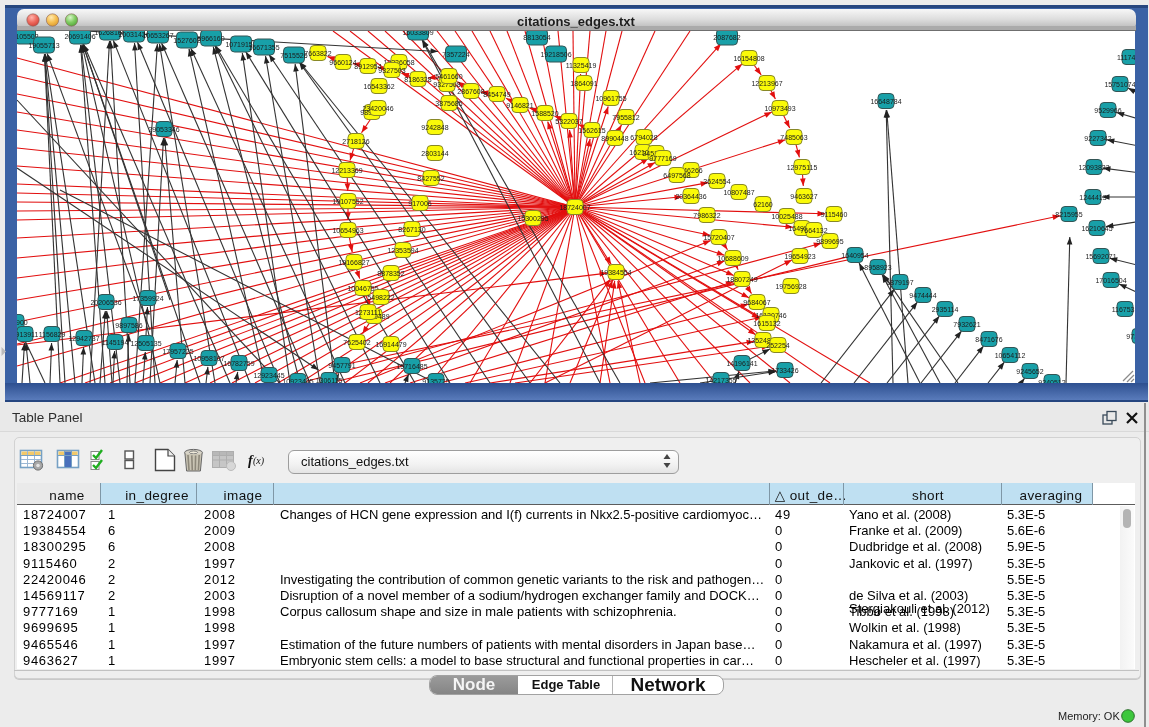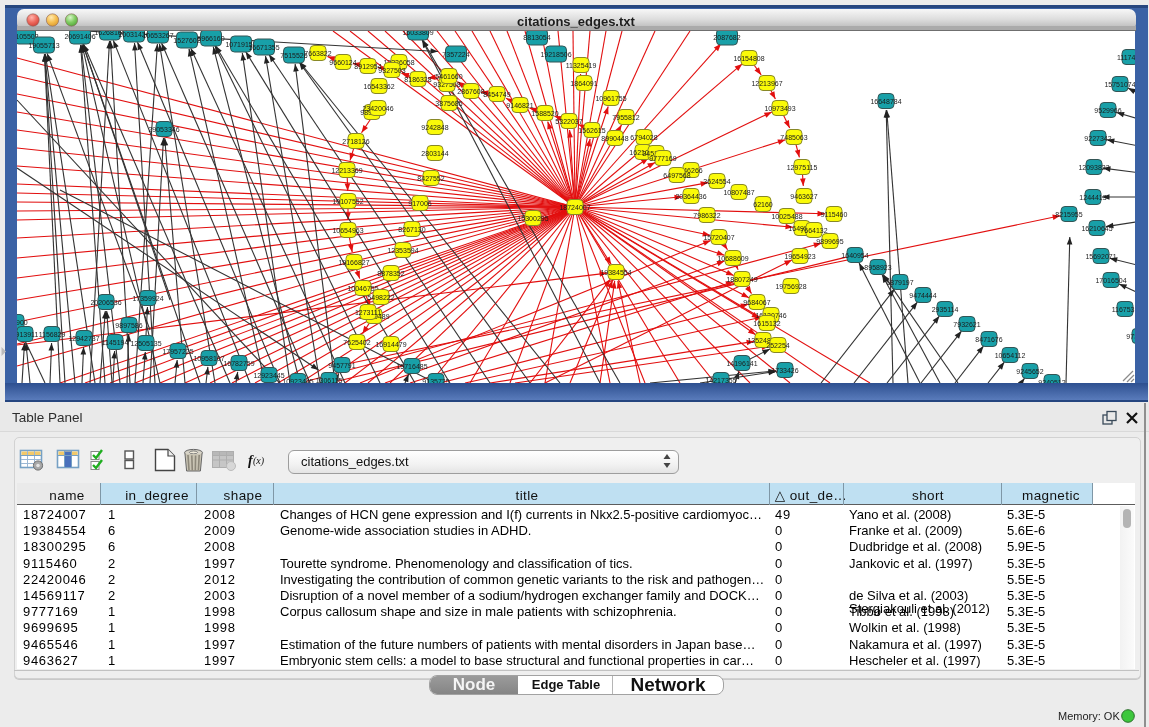--- a/index.html
+++ b/index.html
@@ -780,56 +780,53 @@
  <path d="M7 2 L10.5 7 H3.5 Z" fill="#444"></path>
       <path d="M7 16 L3.5 11 H10.5 Z" fill="#444"></path>
 </svg>
 
 <div class="abs" style="left:17px;top:483px;width:1118px;height:186px;background:#fff"></div>
 <div class="abs" style="left:17px;top:483px;width:83px;height:22px;background:#eaeaea"></div>
 <div class="abs" style="left:100px;top:483px;width:992px;height:22px;background:#bfe0f2"></div>
 <div class="abs" style="left:17px;top:504px;width:1118px;height:1px;background:#5c5c5c"></div>
 <div class="hdrtxt" style="left:17px;width:100px">name</div>
 <div class="hdrtxt" style="left:107px;width:100px">in_degree</div>
-<div class="hdrtxt" style="left:196px;width:94px">shape</div>
-<div class="hdrtxt" style="left:280px;width:494px">title</div>
+<div class="hdrtxt" style="left:196px;width:94px">image</div>
 <div class="hdrtxt" style="left:772px;width:78px">△ out_de…</div>
 <div class="hdrtxt" style="left:848px;width:160px">short</div>
-<div class="hdrtxt" style="left:1005px;width:92px">magnetic</div>
+<div class="hdrtxt" style="left:1005px;width:92px">averaging</div>
 <div class="abs" style="left:100px;top:483px;width:1px;height:22px;background:#7f97a6"></div>
 <div class="abs" style="left:196px;top:483px;width:1px;height:22px;background:#7f97a6"></div>
 <div class="abs" style="left:273px;top:483px;width:1px;height:22px;background:#7f97a6"></div>
 <div class="abs" style="left:769px;top:483px;width:1px;height:22px;background:#7f97a6"></div>
 <div class="abs" style="left:843px;top:483px;width:1px;height:22px;background:#7f97a6"></div>
 <div class="abs" style="left:1001px;top:483px;width:1px;height:22px;background:#7f97a6"></div>
 <div class="abs" style="left:1092px;top:483px;width:1px;height:22px;background:#7f97a6"></div>
 <div class="cell num" style="left:23px;top:507px">18724007</div>
 <div class="cell num" style="left:108px;top:507px">1</div>
 <div class="cell num" style="left:204px;top:507px">2008</div>
 <div class="cell" style="left:280px;top:507px">Changes of HCN gene expression and I(f) currents in Nkx2.5-positive cardiomyoc…</div>
 <div class="cell num" style="left:775px;top:507px">49</div>
 <div class="cell" style="left:849px;top:507px">Yano et al. (2008)</div>
 <div class="cell" style="left:1007px;top:507px">5.3E-5</div>
 <div class="cell num" style="left:23px;top:523px">19384554</div>
 <div class="cell num" style="left:108px;top:523px">6</div>
 <div class="cell num" style="left:204px;top:523px">2009</div>
-<div class="cell" style="left:280px;top:523px">Genome-wide association studies in ADHD.</div>
 <div class="cell num" style="left:775px;top:523px">0</div>
 <div class="cell" style="left:849px;top:523px">Franke et al. (2009)</div>
 <div class="cell" style="left:1007px;top:523px">5.6E-6</div>
 <div class="cell num" style="left:23px;top:539px">18300295</div>
 <div class="cell num" style="left:108px;top:539px">6</div>
 <div class="cell num" style="left:204px;top:539px">2008</div>
 <div class="cell num" style="left:775px;top:539px">0</div>
 <div class="cell" style="left:849px;top:539px">Dudbridge et al. (2008)</div>
 <div class="cell" style="left:1007px;top:539px">5.9E-5</div>
 <div class="cell num" style="left:23px;top:556px">9115460</div>
 <div class="cell num" style="left:108px;top:556px">2</div>
 <div class="cell num" style="left:204px;top:556px">1997</div>
-<div class="cell" style="left:280px;top:556px">Tourette syndrome. Phenomenology and classification of tics.</div>
 <div class="cell num" style="left:775px;top:556px">0</div>
 <div class="cell" style="left:849px;top:556px">Jankovic et al. (1997)</div>
 <div class="cell" style="left:1007px;top:556px">5.3E-5</div>
 <div class="cell num" style="left:23px;top:572px">22420046</div>
 <div class="cell num" style="left:108px;top:572px">2</div>
 <div class="cell num" style="left:204px;top:572px">2012</div>
 <div class="cell" style="left:280px;top:572px">Investigating the contribution of common genetic variants to the risk and pathogen…</div>
 <div class="cell num" style="left:775px;top:572px">0</div>
 <div class="cell" style="left:849px;top:601px">Stergiakouli et al. (2012)</div>
 <div class="cell" style="left:1007px;top:572px">5.5E-5</div>

